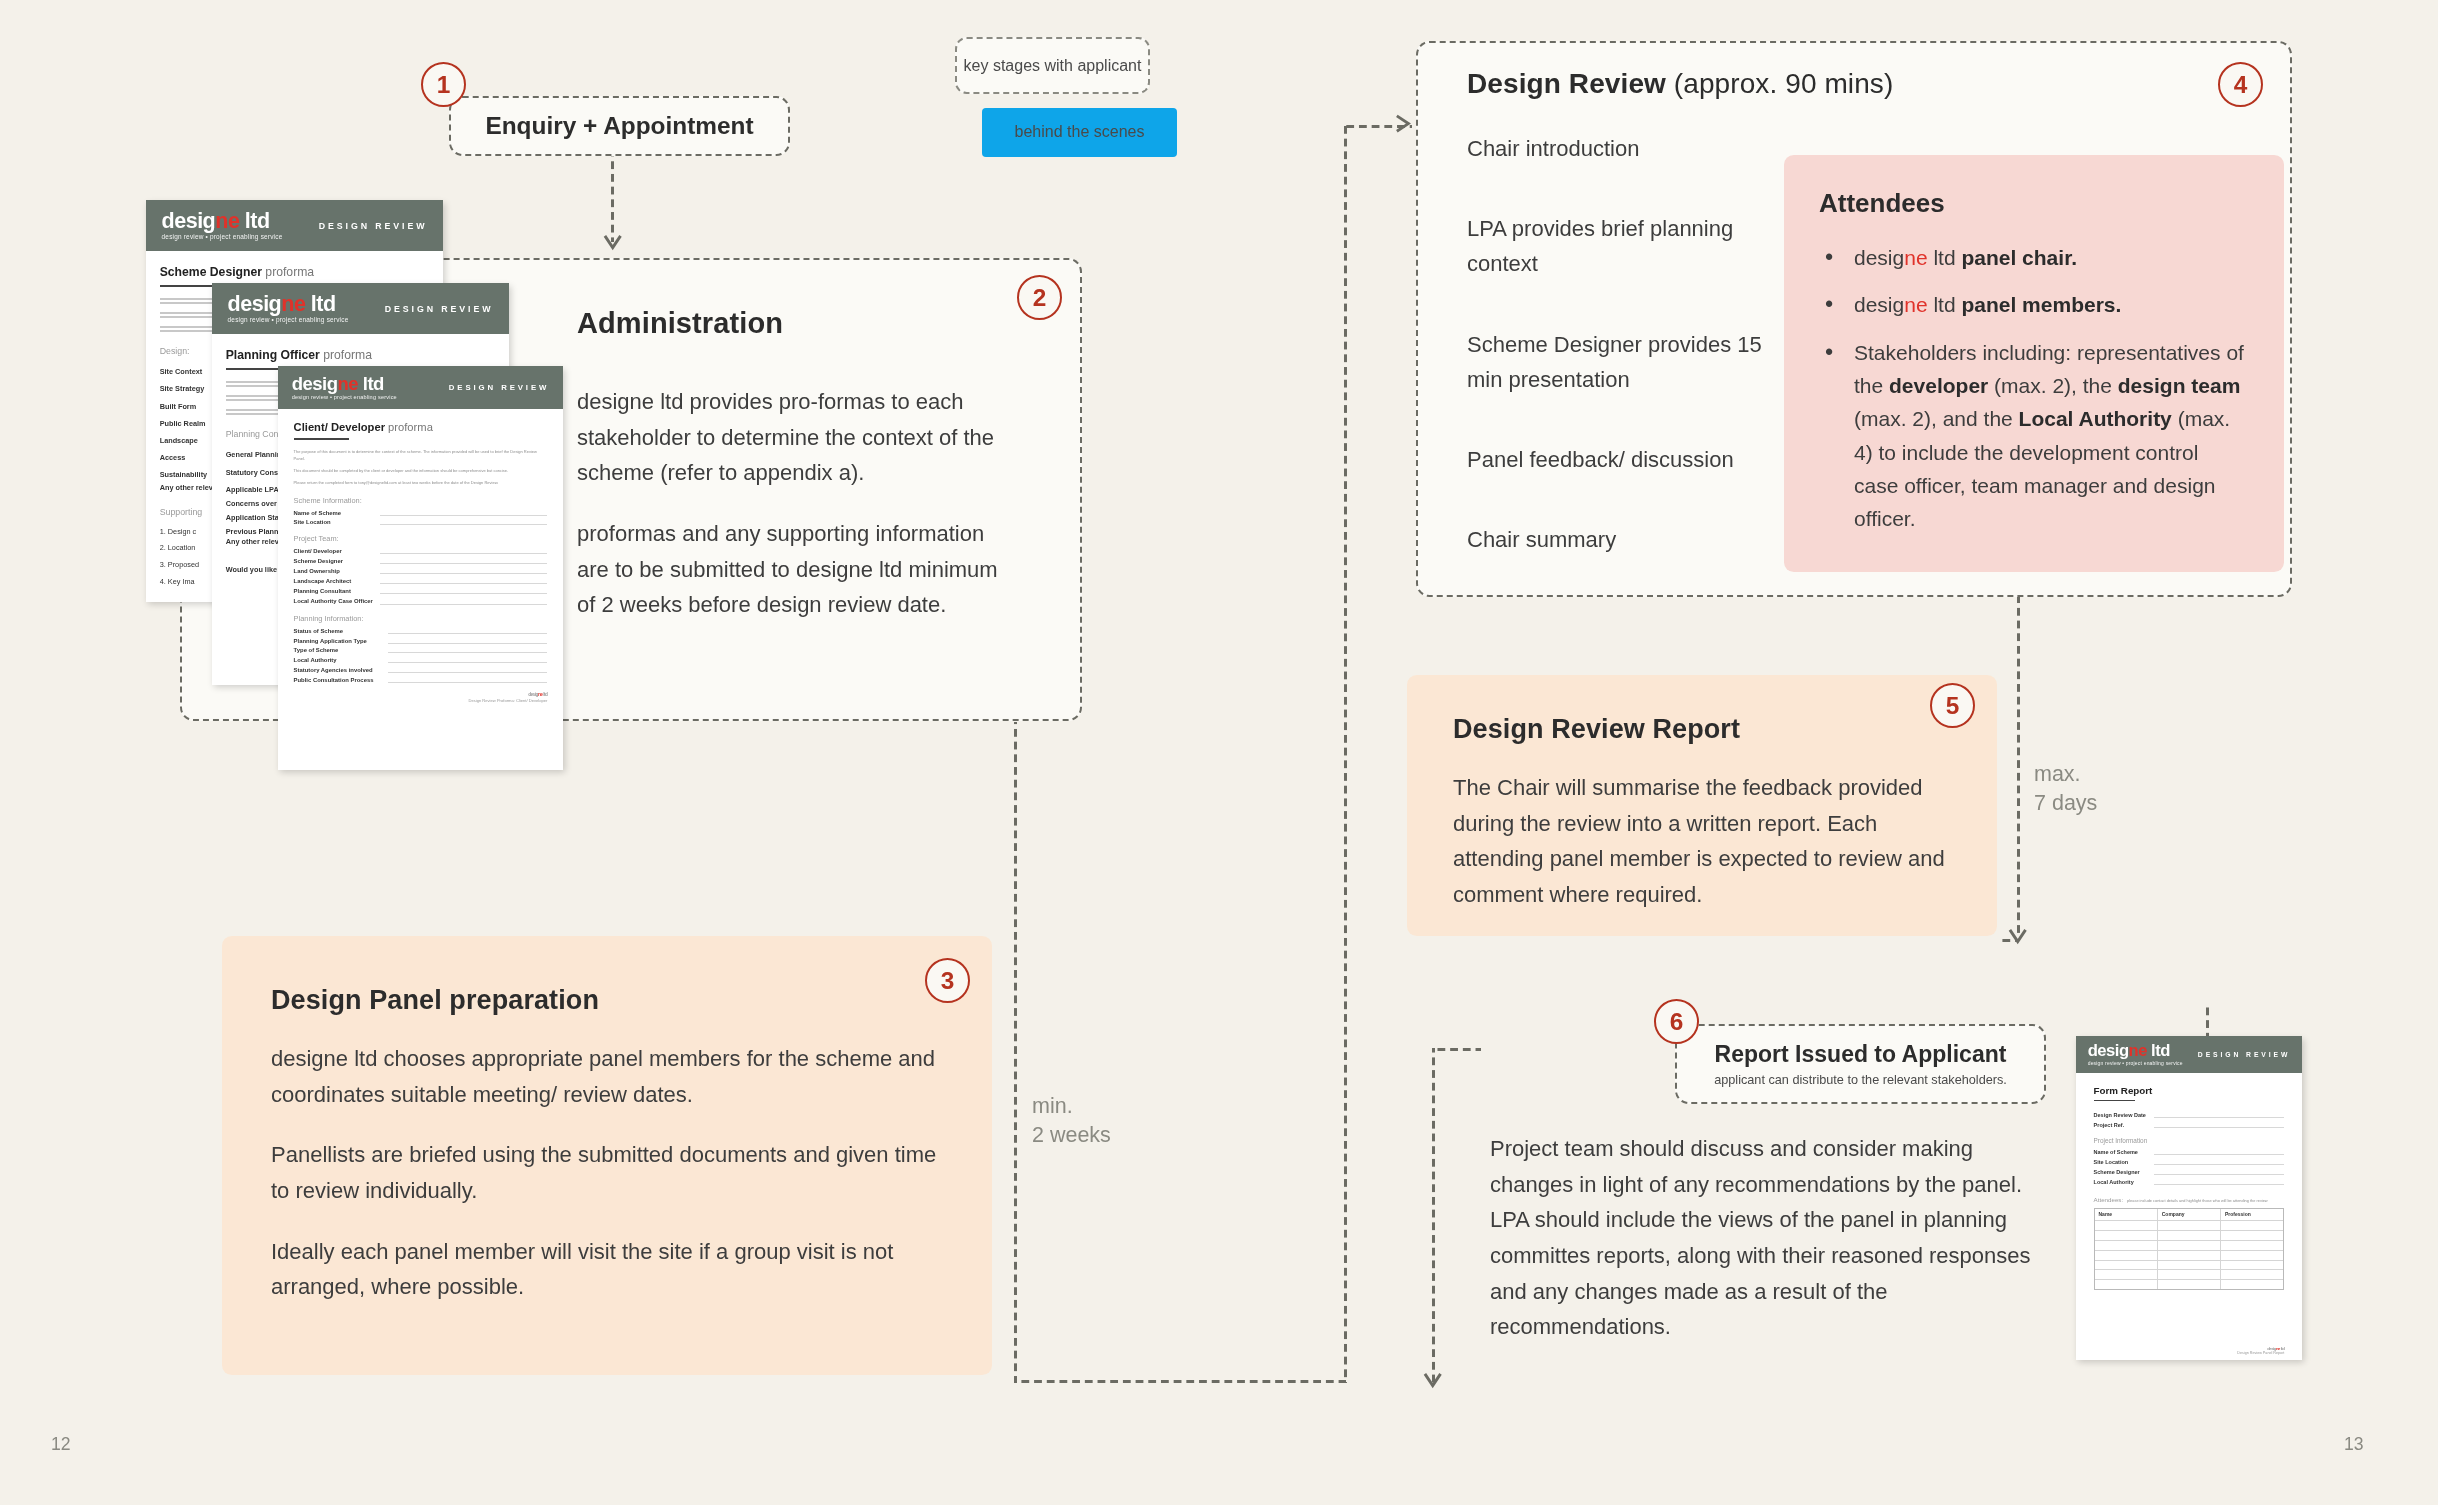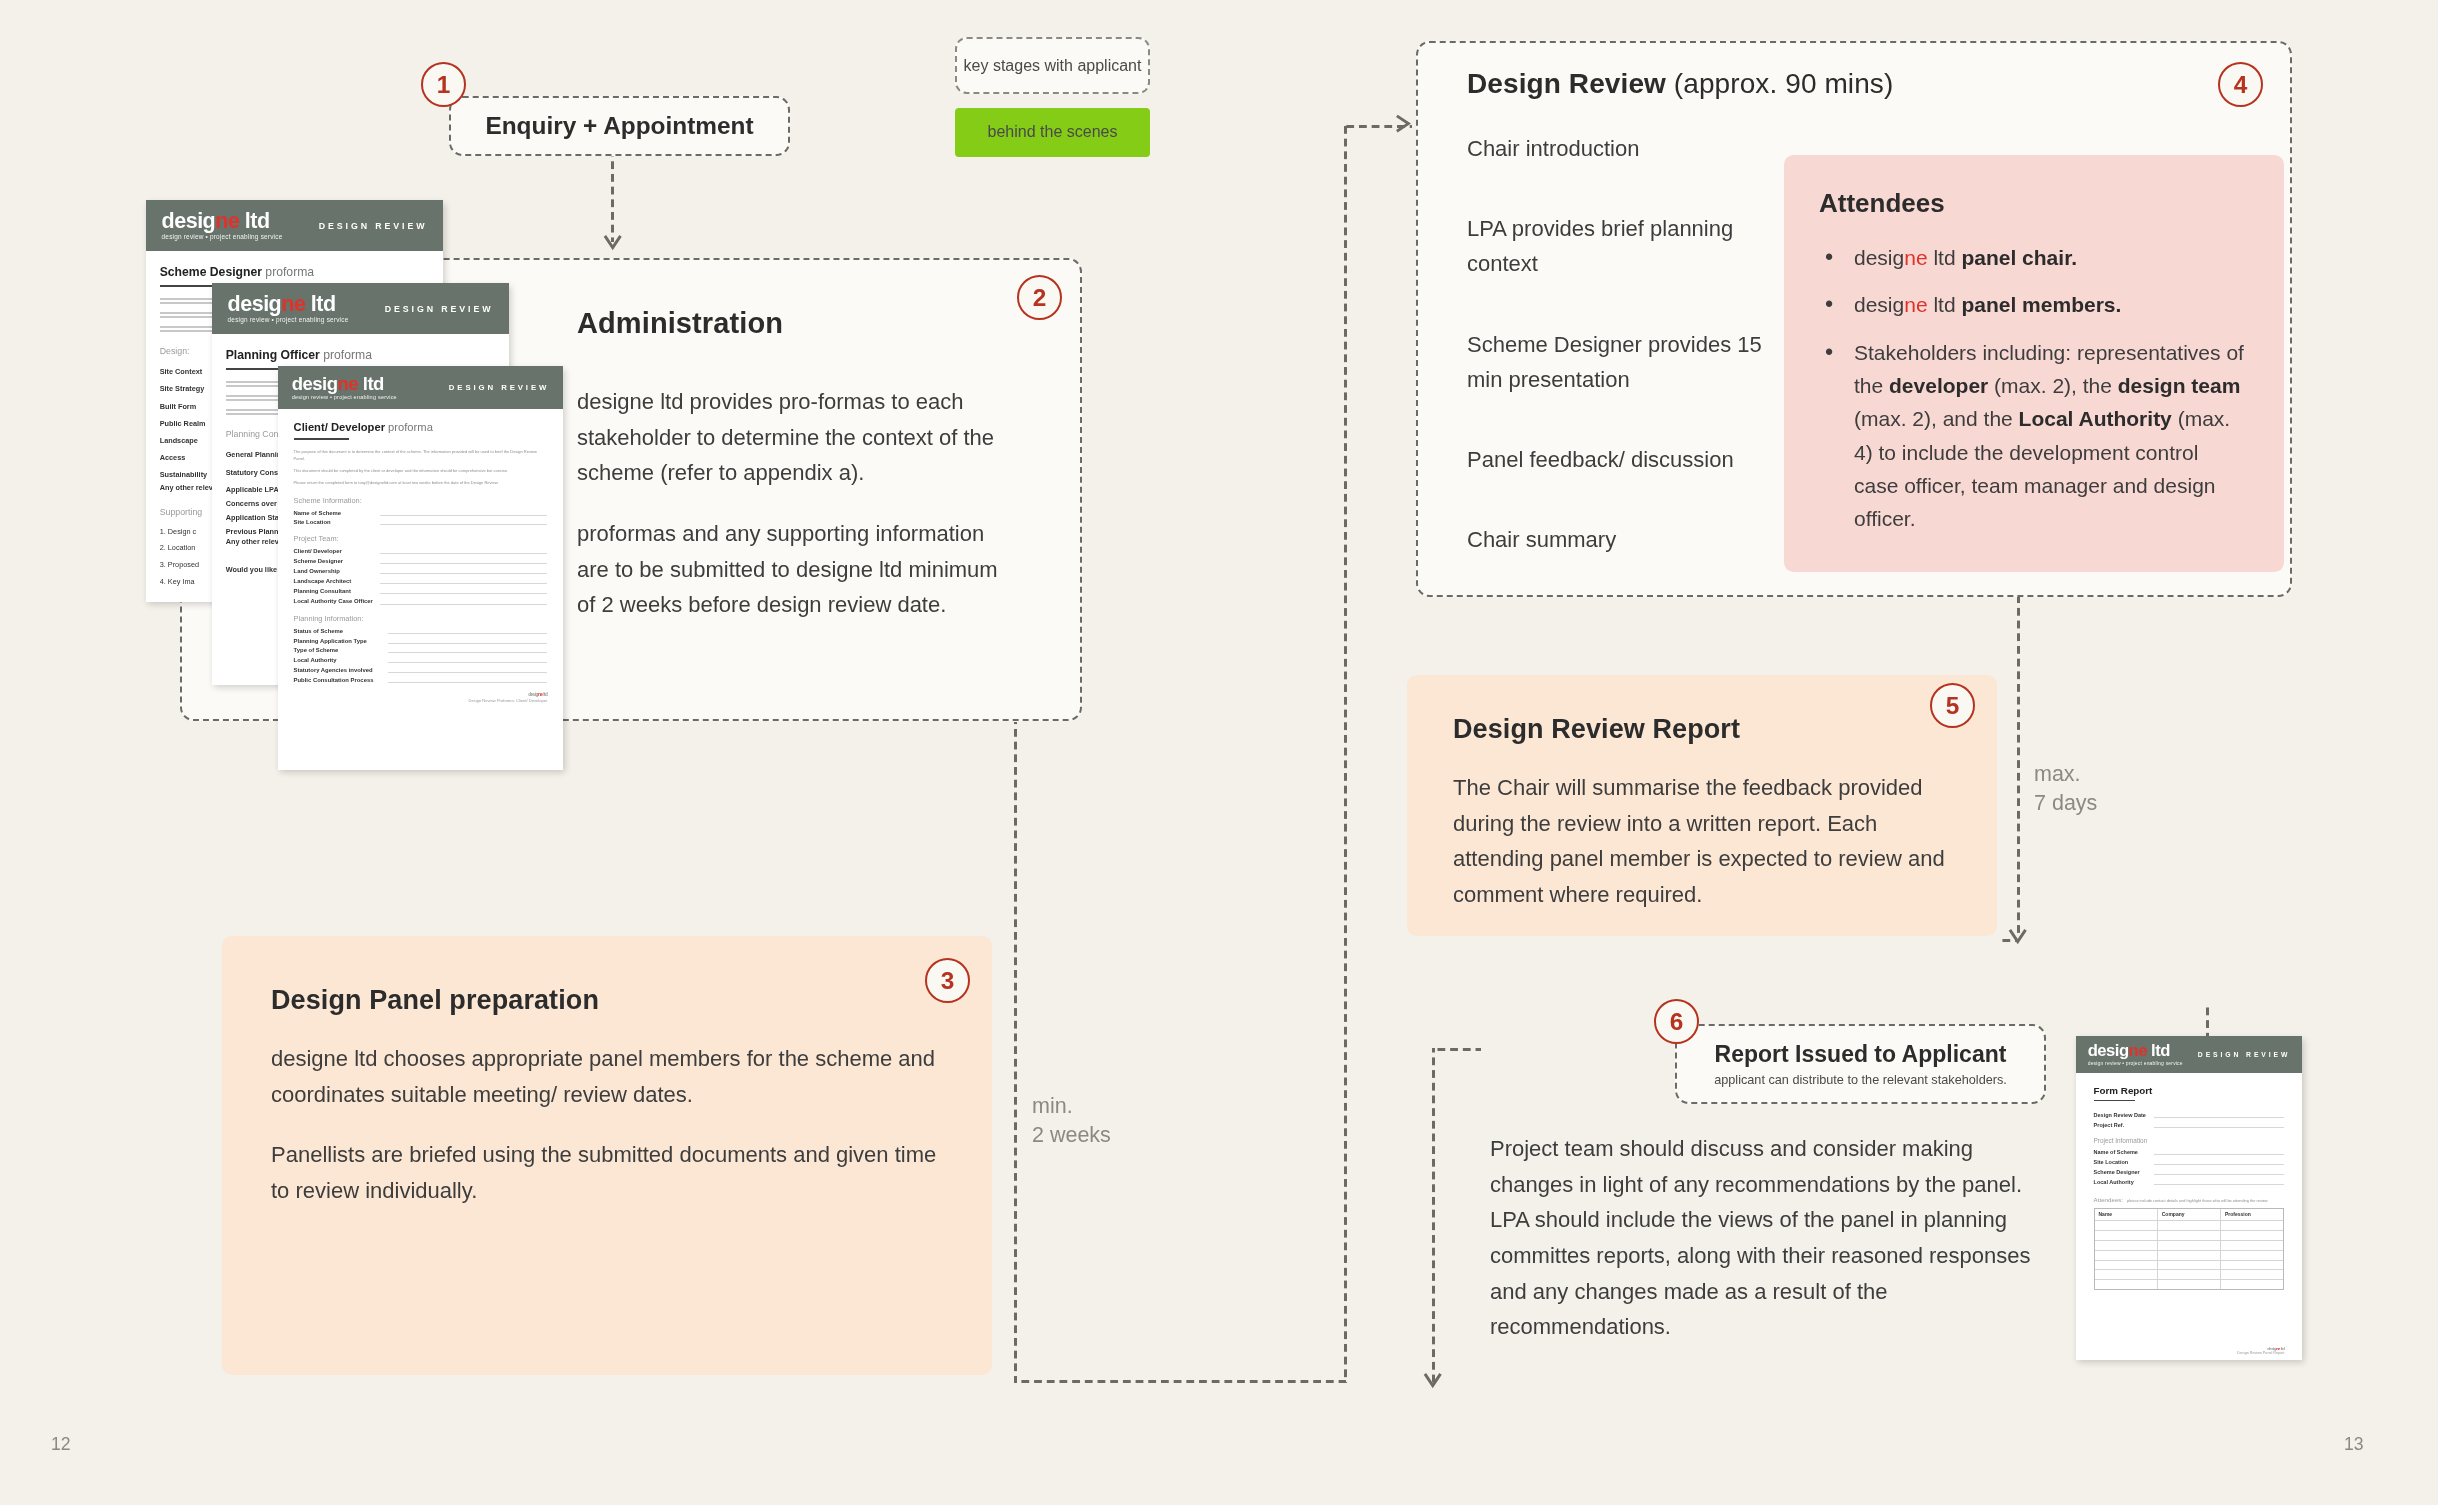--- a/index.html
+++ b/index.html
@@ -37,23 +37,23 @@
   .small-gray { font-size: 21.5px; color: #8a8a82; line-height: 1.35; }
 
   
   .legend-dashed {
     width: 195px; height: 57px;
     display:flex; align-items:center; justify-content:center;
     font-size: 16px; color: #4a4a4a;
     border: 2px dashed #8a8a82; border-radius: 11.7px; background: #fbfaf6;
   }
   .legend-peach {
-    width: 195px; height: 49px; background: #84cc16; border-radius: 3.9px;
+    width: 195px; height: 49px; background: #0ea5e9; border-radius: 3.9px;
     display:flex; align-items:center; justify-content:center;
-    font-size: 16px; color: #4a4a4a;
+    font-size: 16px; color: #4a4a4a; margin-left: 27px;
   }
 
   
   .vline { background-image: linear-gradient(#6b6b63 58%, rgba(255,255,255,0) 0%);
            background-position: left; background-size: 2.9px 12.7px; background-repeat: repeat-y;
            width: 2.9px; }
   .hline { background-image: linear-gradient(to right, #6b6b63 58%, rgba(255,255,255,0) 0%);
            background-position: top; background-size: 12.7px 2.9px; background-repeat: repeat-x;
            height: 2.9px; }
 
@@ -330,20 +330,21 @@
       </div>
     </div>
   </div>
 
   <div class="abs peach" style="left:222px; top:936px; width:770px; height:439px;">
     <div class="abs" style="left:49px; top:49px; width:673px;">
       <div class="h-title" style="font-size:27px; margin-bottom:25px;">Design Panel preparation</div>
       <div class="body-txt">
         <p>designe ltd chooses appropriate panel members for the scheme and coordinates suitable meeting/ review dates.</p>
         <p>Panellists are briefed using the submitted documents and given time to review individually.</p>
+        <p>Ideally each panel member will visit the site if a group visit is not arranged, where possible.</p>
       </div>
     </div>
   </div>
   <div class="abs badge" style="left:925px; top:958px;">
     <span>3</span>
   </div>
 
   <div class="abs small-gray" style="left:1032px; top:1092px;">
     <div>min.</div>
     <div>2 weeks</div>

